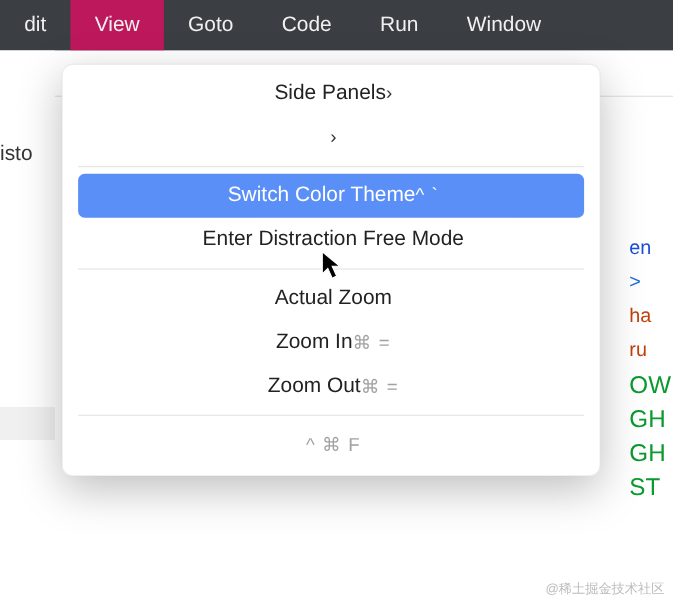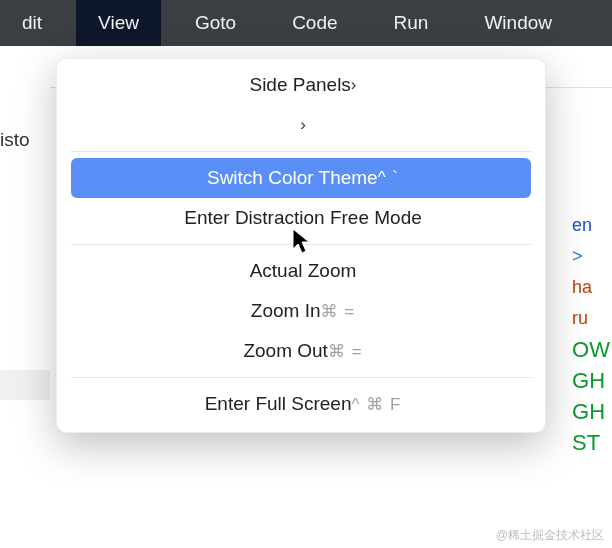--- a/index.html
+++ b/index.html
@@ -1,19 +1,19 @@
 <!DOCTYPE html>
 <html><head>
 <meta charset="utf-8">
 <style>
 *{margin:0;padding:0;box-sizing:border-box;font-family:-apple-system,BlinkMacSystemFont,"Segoe UI",Arial,sans-serif}
 body{width:612px;height:548px;overflow:hidden;background:#fff;position:relative}
-.menubar{height:46px;background:#3b3f44;display:flex;align-items:center;gap:12px;padding-left:0;color:#f0f0f0;font-size:19px}
+.menubar{height:46px;background:#3b3f44;display:flex;align-items:center;gap:0;padding-left:0;color:#f0f0f0;font-size:19px}
 .menubar .mi{padding:0 22px;height:100%;display:flex;align-items:center;cursor:default}
-.menubar .mi.sel{background:#0f172a}
+.menubar .mi.sel{background:#be185d}
 .left-strip{position:absolute;left:0;top:46px;width:50px;height:502px;background:#fff}
 .left-label{position:absolute;left:0;top:129px;font-size:19px;color:#333}
 .panel-bg{position:absolute;left:0;top:46px;width:612px;height:42px;background:#fff;border-bottom:1px solid #e0e0e0}
 .dropdown{position:absolute;left:56px;top:58px;width:490px;background:#fff;border:1px solid rgba(0,0,0,.08);border-radius:10px;box-shadow:0 12px 40px rgba(0,0,0,.25);padding:6px 0 8px 0}
 .item{height:40px;display:flex;align-items:center;padding:0 20px 0 24px;font-size:19px;color:#222;justify-content:center}
 .item.sel{background:#5a8ff7;color:#fff;border-radius:6px;margin:0 14px;padding:0 14px 0 18px}
 .sep{height:1px;background:#e4e4e4;margin:6px 14px}
 .sub-ind{font-size:17px;color:#333}
 .shortcut{color:#a2a2a2;font-size:17px;letter-spacing:1px}
 .item.sel .shortcut{color:#fff}
@@ -76,21 +76,20 @@
   <div class="item">
     <span>Zoom In</span>
     <span class="shortcut">⌘ =</span>
   </div>
   <div class="item">
     <span>Zoom Out</span>
     <span class="shortcut">⌘ =</span>
   </div>
   <div class="sep"></div>
   <div class="item">
-    <span>Enter Full Screen</span>
     <span class="shortcut">^ ⌘ F</span>
   </div>
 </div>
 
 <div class="cursor">
   <svg viewBox="0 0 20 28">
       <path d="M1 1 L1 21 L6 16 L10 25 L14 23 L10 14 L17 14 Z" fill="#000" stroke="#fff" stroke-width="1"></path>
     </svg>
 </div>
 

